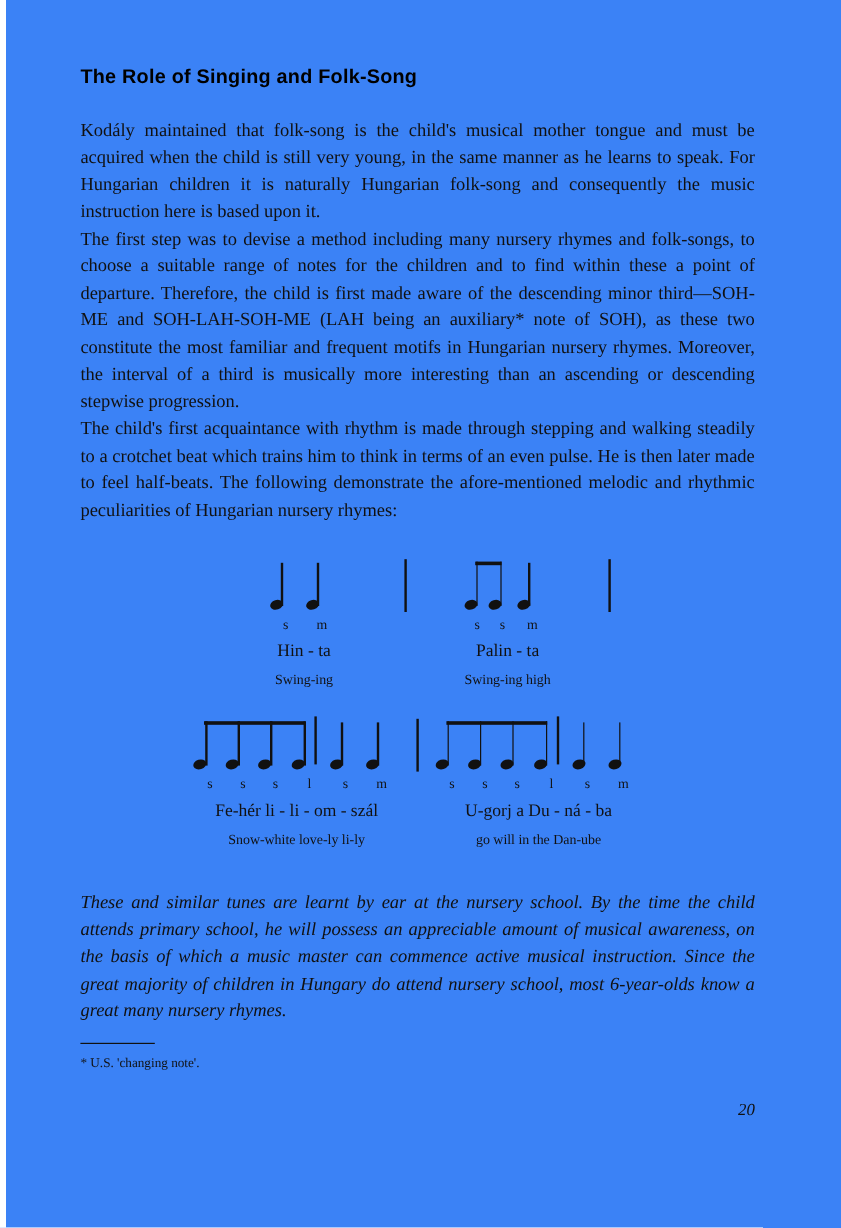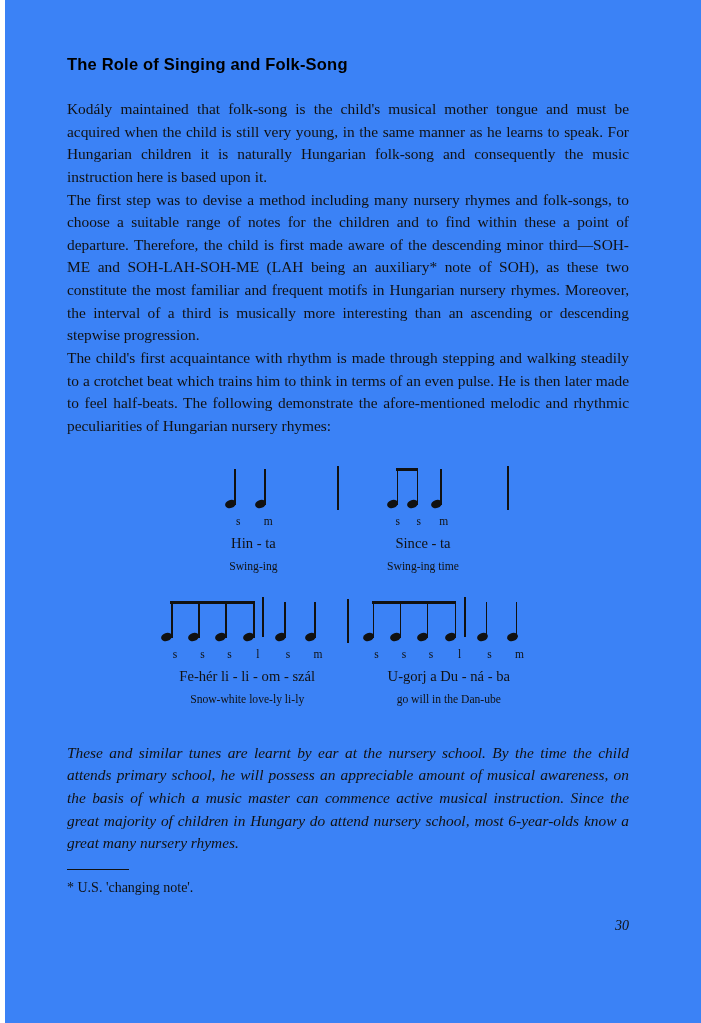--- a/index.html
+++ b/index.html
@@ -173,21 +173,21 @@
     left: 62px;
     top: 869px;
     width: 62px;
     height: 1px;
     background: #111;
   }
   .footnote {
     position: absolute;
     left: 62px;
     top: 880px;
-    font-size: 14px;
+    font-size: 11px;
     color: #111;
   }
   .folio {
     position: absolute;
     right: 77px;
     top: 918px;
     font-size: 14px;
     font-style: italic;
   }
   .closing {
@@ -251,22 +251,22 @@
             <span class="note" style="margin-left:12px;">
                 <span class="head"></span>
                 <span class="stem"></span>
               </span>
           </div>
           <div class="solfa">
             <span style="width:20px;">s</span>
             <span style="width:22px;">s</span>
             <span style="width:28px;">m</span>
           </div>
-          <div class="lyric">Since - ta</div>
-          <div class="translation">Swing-ing time</div>
+          <div class="lyric">Palin - ta</div>
+          <div class="translation">Swing-ing high</div>
         </div>
 
         <div class="barline tall" style="margin-top:2px;"></div>
       </div>
 
       <div class="music-row row2">
 
         <div class="group">
           <div class="staff-line">
             <span class="beamgroup" style="width:92px;">
@@ -358,15 +358,15 @@
     </div>
 
     <div class="closing">
       <p class="para">These and similar tunes are learnt by ear at the nursery school. By the time the child attends primary school, he will possess an appreciable amount of musical awareness, on the basis of which a music master can commence active musical instruction. Since the great majority of children in Hungary do attend nursery school, most 6-year-olds know a great many nursery rhymes.</p>
     </div>
 
   </div>
 
   <div class="footnote-rule"></div>
   <div class="footnote">* U.S. 'changing note'.</div>
-  <div class="folio">30</div>
+  <div class="folio">20</div>
 
 </div>
 
 </body></html>

